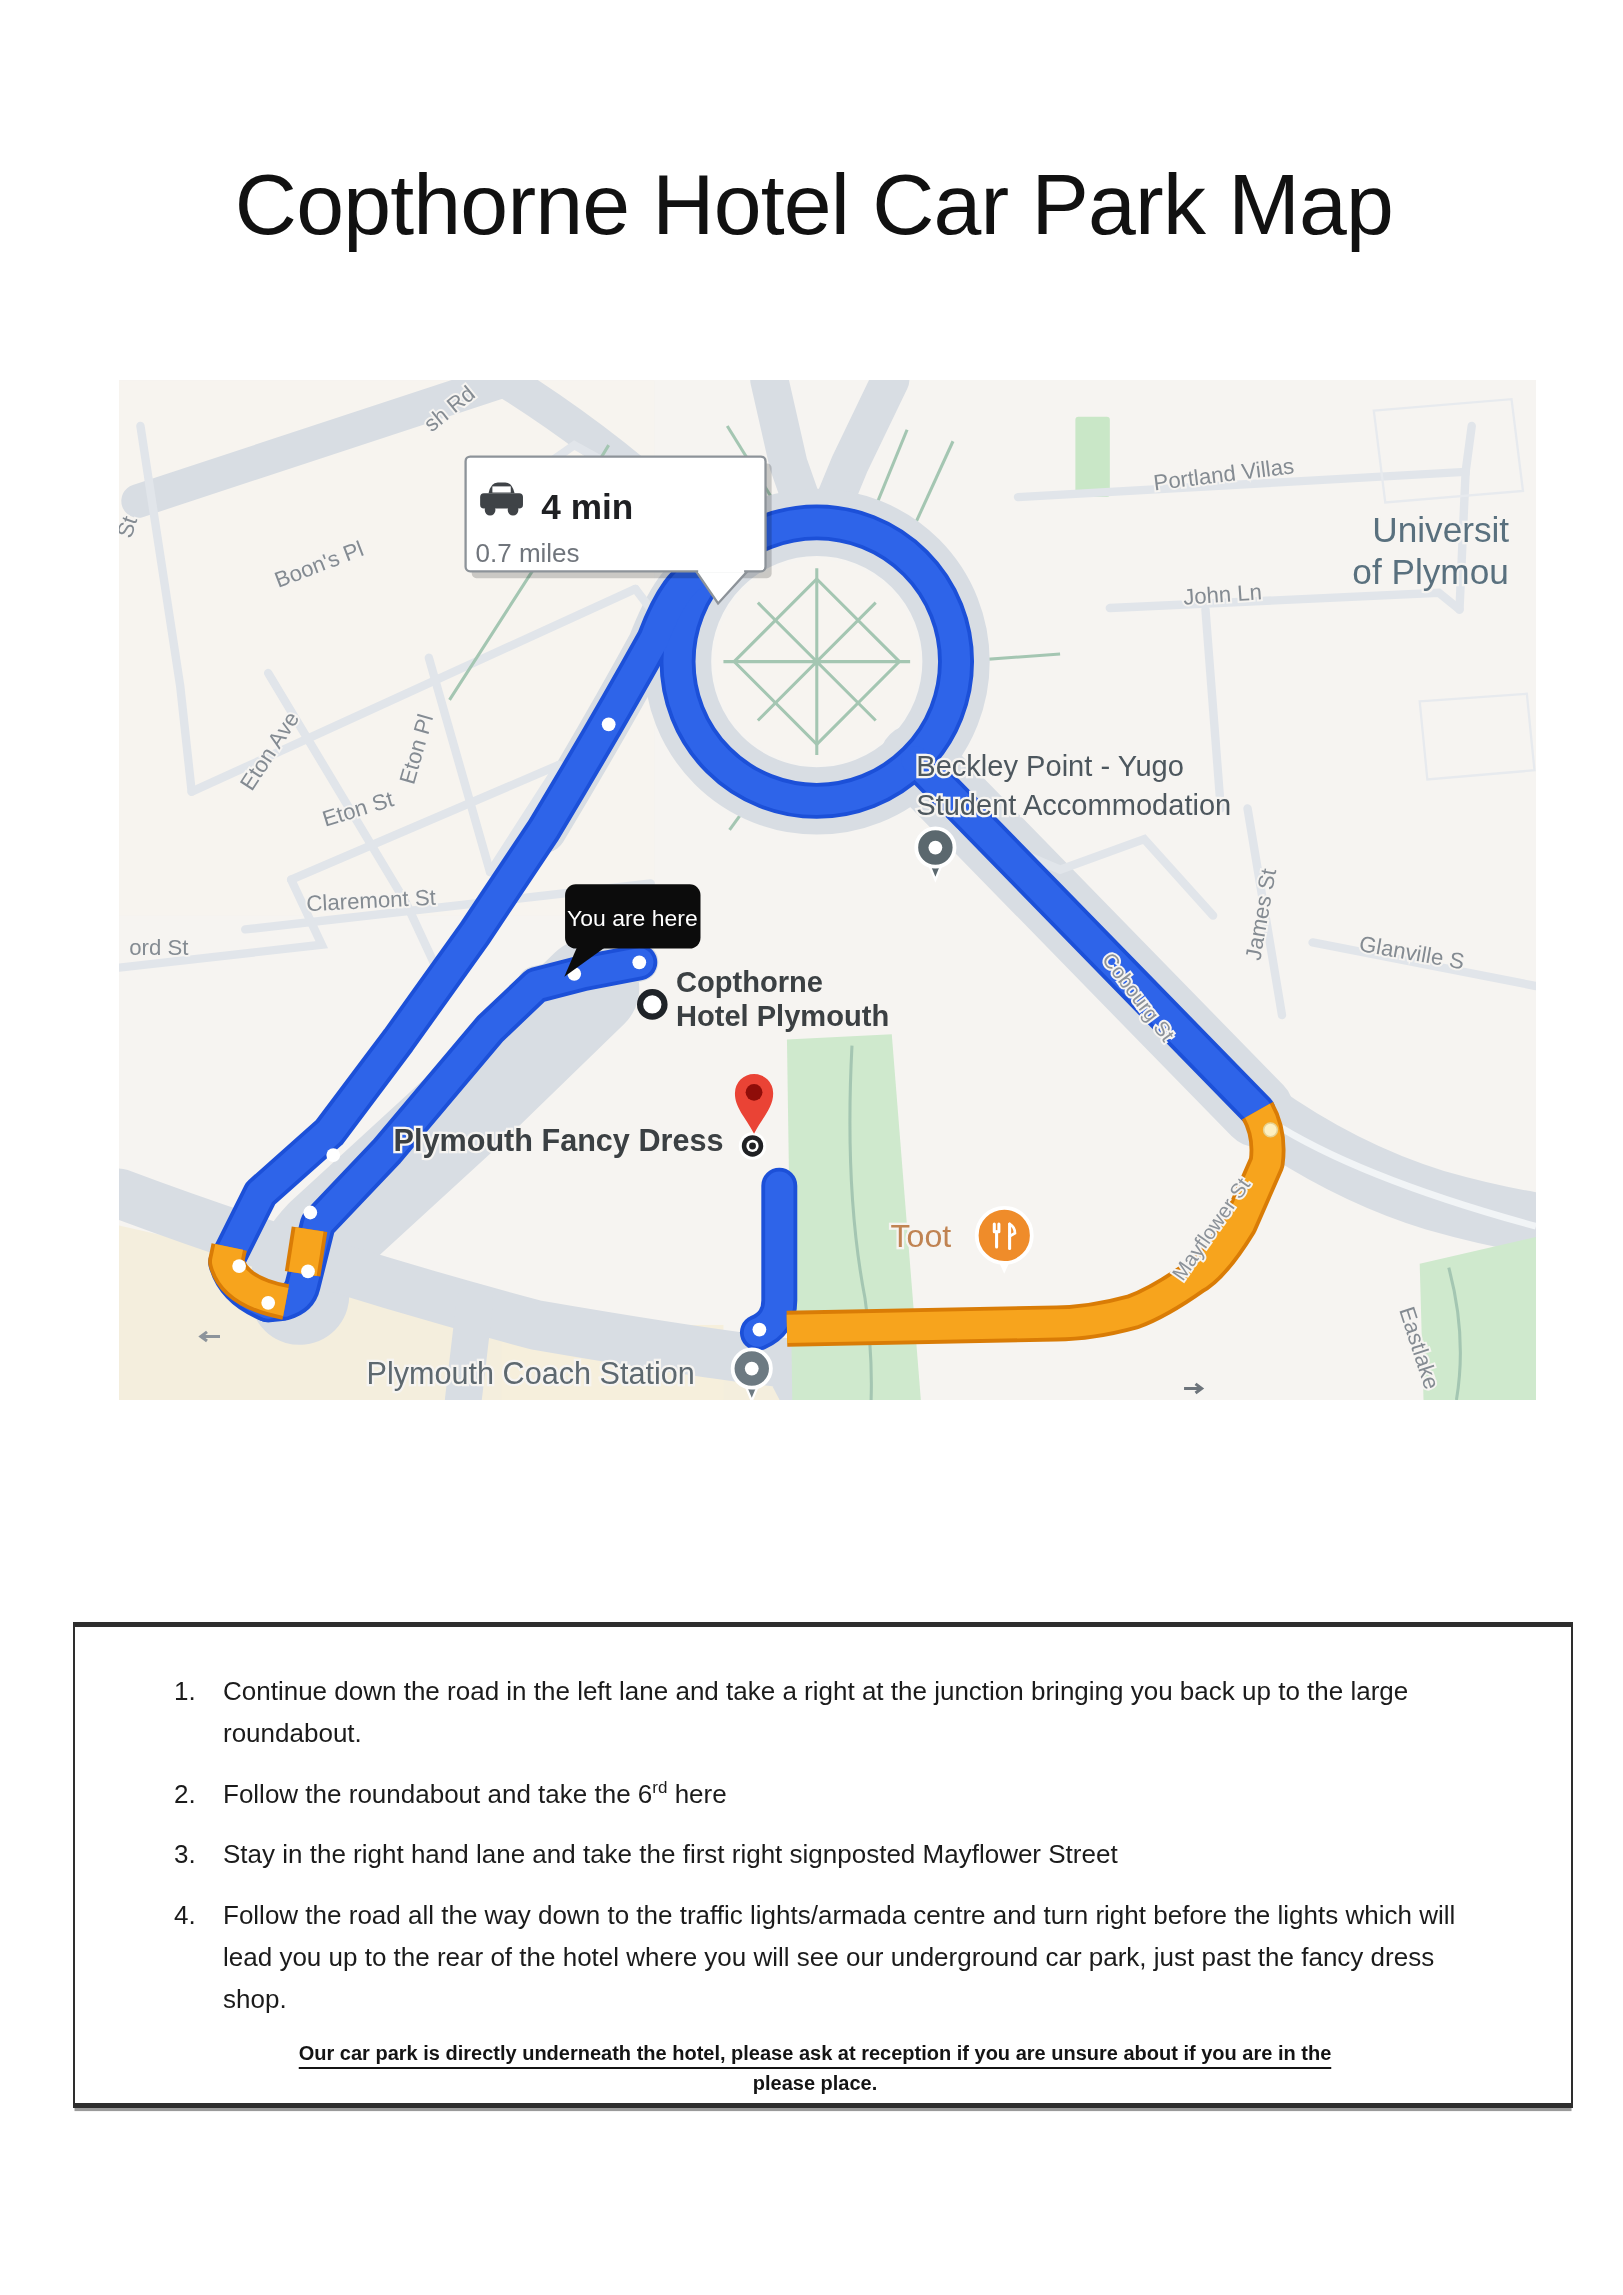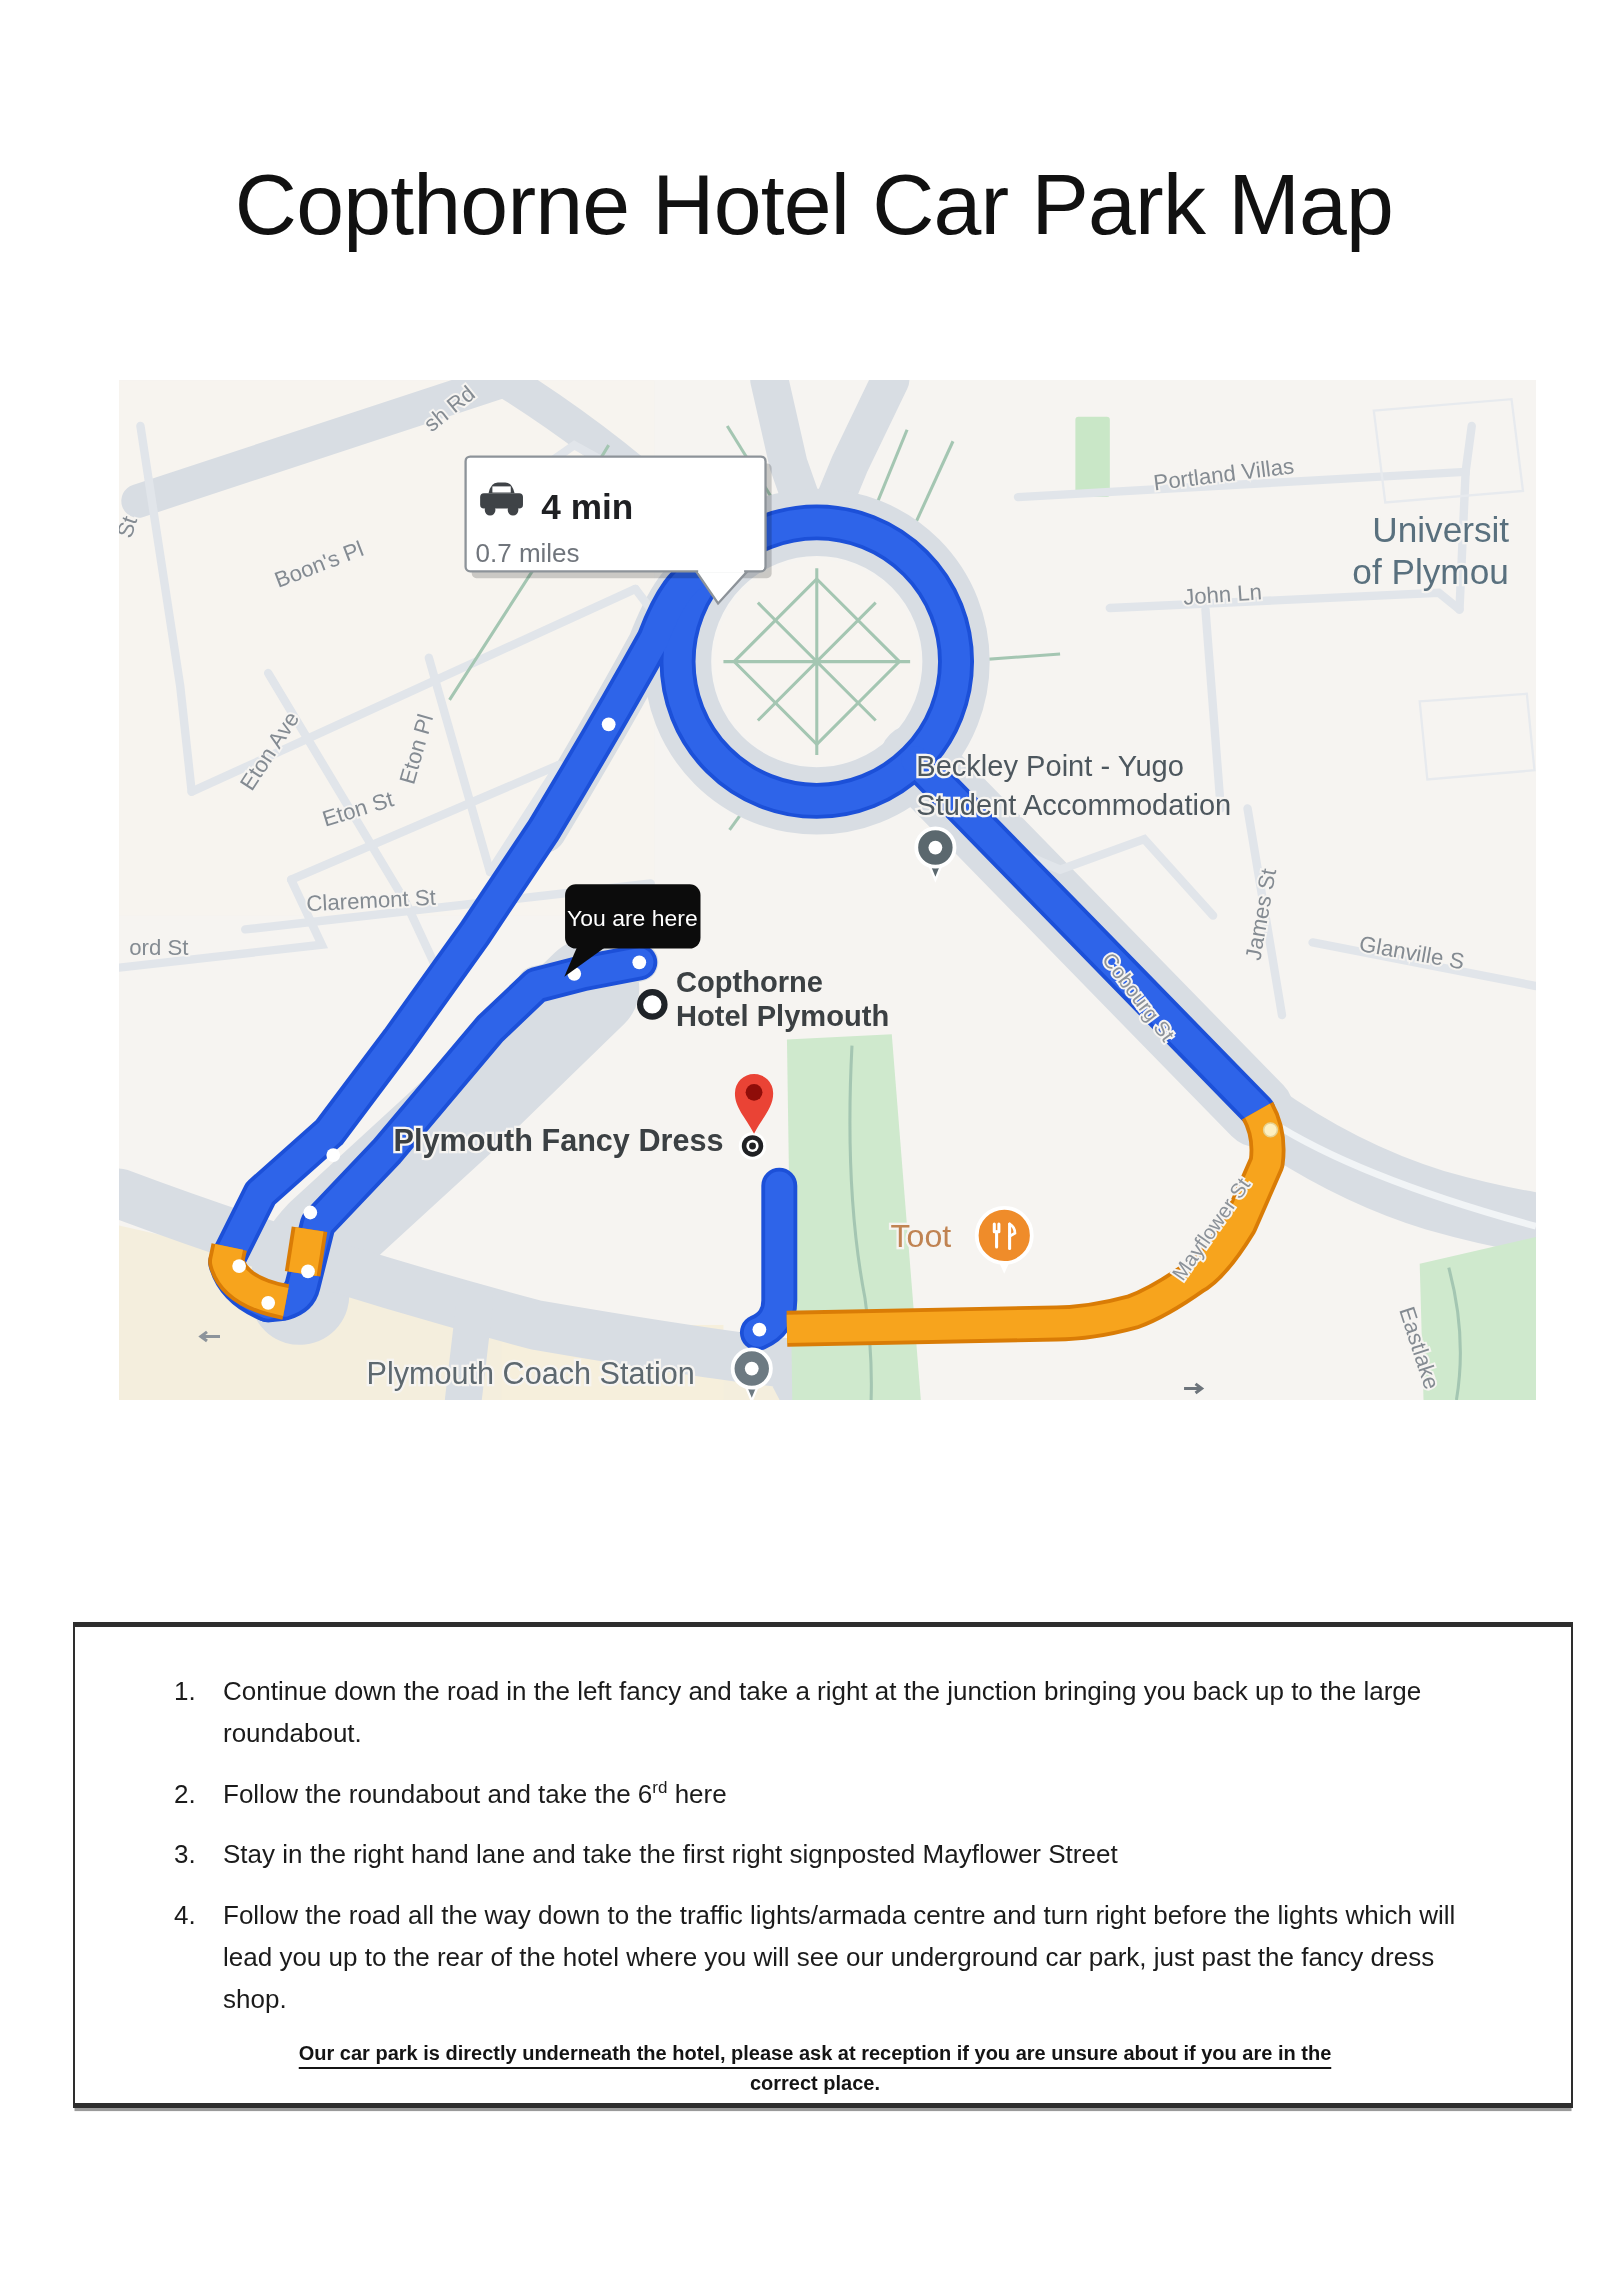--- a/index.html
+++ b/index.html
@@ -249,35 +249,35 @@
         <polygon points="600,738 640,738 582,780" fill="#0c0c0c"></polygon>
         <rect x="583" y="659" width="177" height="84" rx="14" fill="#0c0c0c"></rect>
         <text x="671" y="713" text-anchor="middle" font-size="30" fill="#ffffff">You are here</text>
       </g>
     </svg>
   </div>
 
   <div class="dir-box">
     <div class="dir-row">
       <span class="dir-num">1.</span>
-      <span class="dir-txt">Continue down the road in the left fancy and take a right at the junction bringing you back up to the large roundabout.</span>
+      <span class="dir-txt">Continue down the road in the left lane and take a right at the junction bringing you back up to the large roundabout.</span>
     </div>
     <div class="dir-row">
       <span class="dir-num">2.</span>
       <span class="dir-txt"><span>Follow the roundabout and take the 6</span><sup>rd</sup><span> here</span></span>
     </div>
     <div class="dir-row">
       <span class="dir-num">3.</span>
       <span class="dir-txt">Stay in the right hand lane and take the first right signposted Mayflower Street</span>
     </div>
     <div class="dir-row">
       <span class="dir-num">4.</span>
       <span class="dir-txt">Follow the road all the way down to the traffic lights/armada centre and turn right before the lights which will lead you up to the rear of the hotel where you will see our underground car park, just past the fancy dress shop.</span>
     </div>
 
     <div class="footer">
       <span class="u">Our car park is directly underneath the hotel, please ask at reception if you are unsure about if you are in the</span><br>
-      <span>correct place.</span>
+      <span>please place.</span>
     </div>
   </div>
 
 </div>
 
 
 </body></html>

